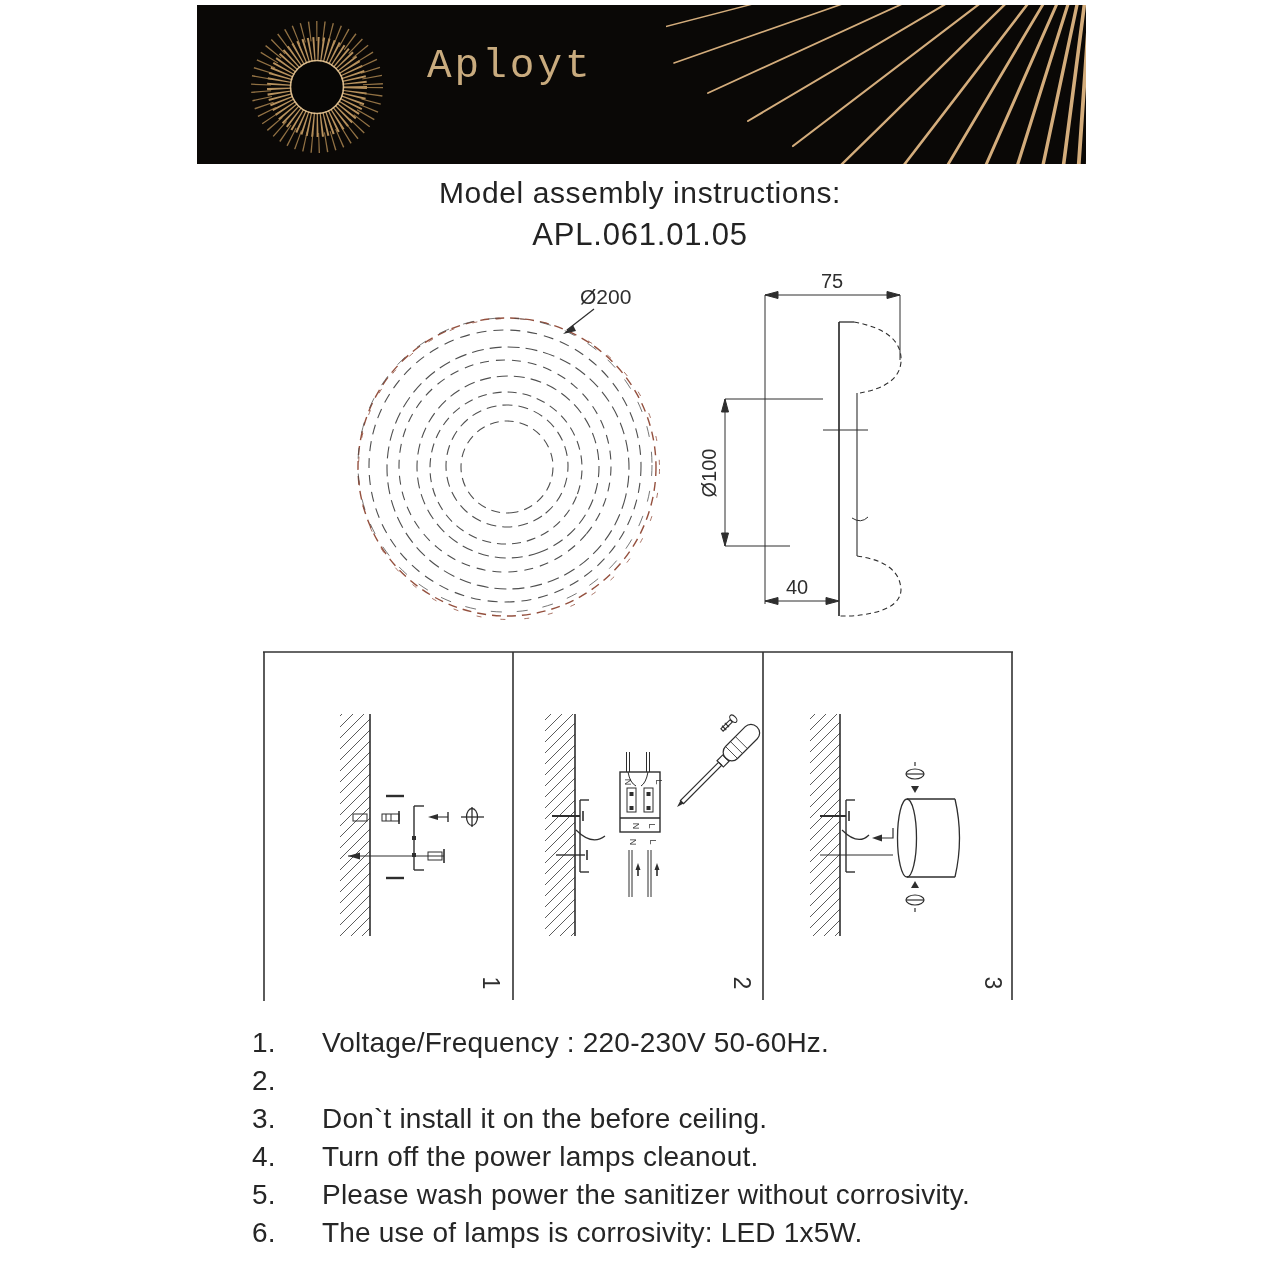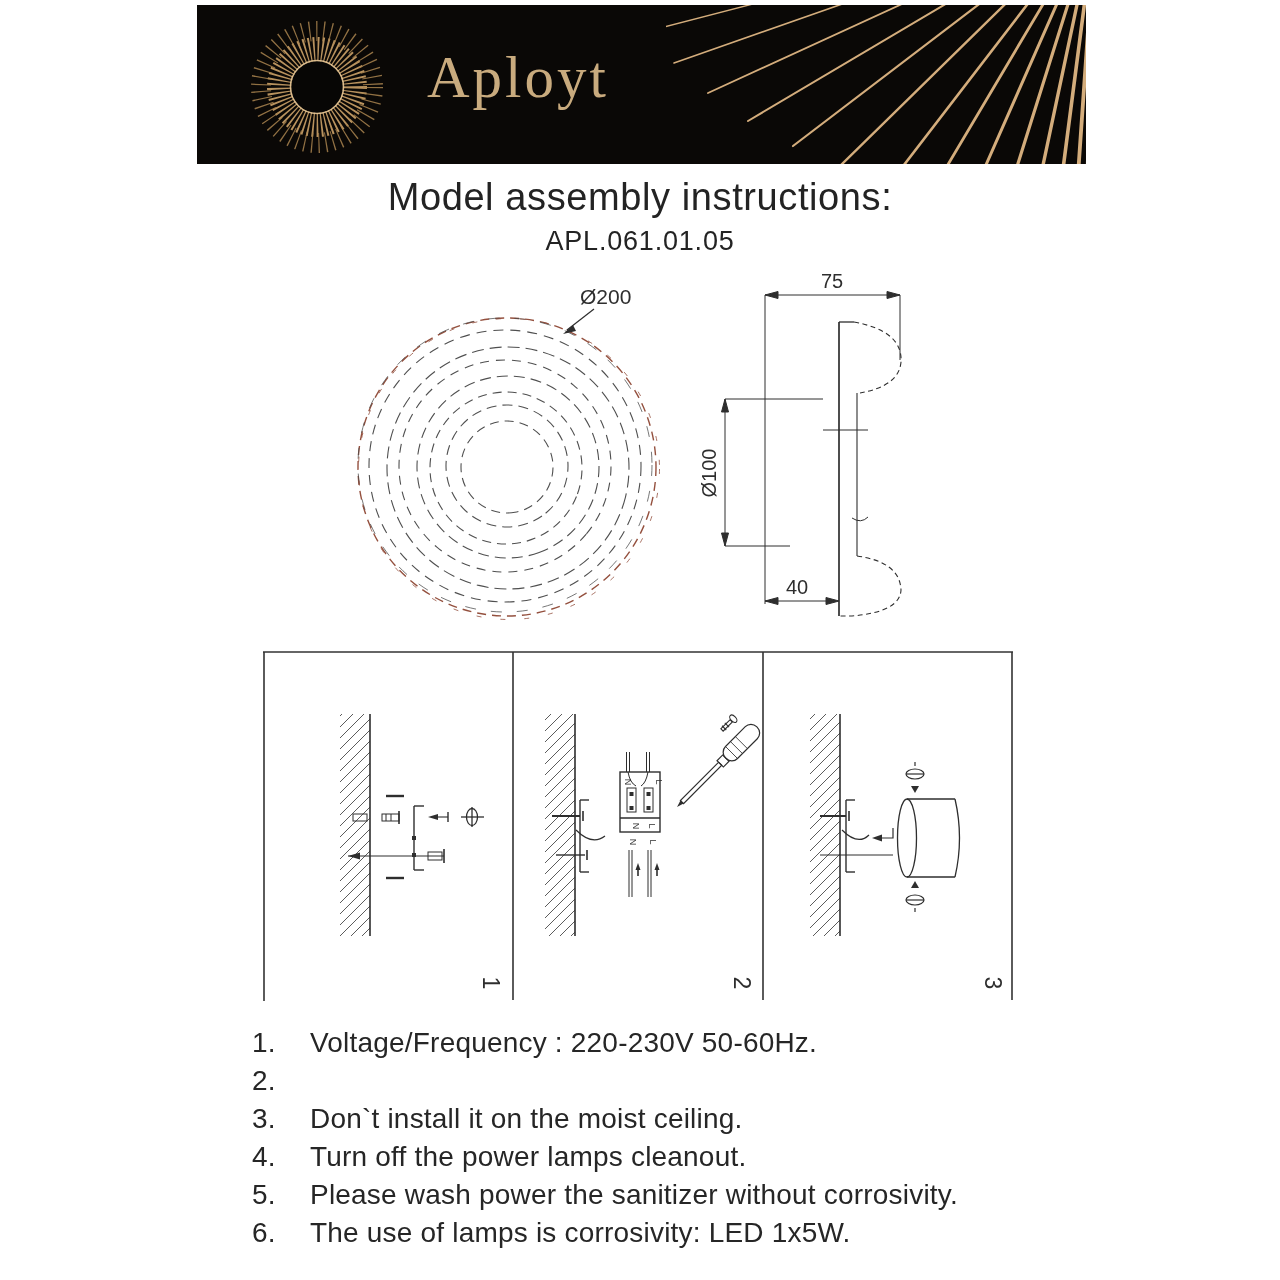--- a/index.html
+++ b/index.html
@@ -1,36 +1,36 @@
 <!DOCTYPE html>
 <html><head>
 <meta charset="utf-8">
 <style>
   html,body{margin:0;padding:0;background:#ffffff;}
   #sheet{position:relative;width:1280px;height:1280px;background:#ffffff;overflow:hidden;
          font-family:"Liberation Sans",sans-serif;}
   
   .banner{position:absolute;left:197px;top:5px;width:889px;height:159px;background:#0a0806;overflow:hidden;}
-  .brand{position:absolute;left:230px;top:38px;font-family:Liberation Serif, serif;
-         font-size:59px;font-weight:400;color:#c9ab7e;letter-spacing:3px;}
+  .brand{position:absolute;left:230px;top:38px;font-family:Liberation Mono, monospace;
+         font-size:41px;font-weight:400;color:#c9ab7e;letter-spacing:3px;}
   .logo-svg{position:absolute;left:40px;top:2px;}
   .rays-svg{position:absolute;right:0;top:0;}
   
   .title-block{position:absolute;left:0;top:176px;width:1280px;text-align:center;color:#232323;}
-  .title-line1{font-size:38px;letter-spacing:0.6px;}
-  .title-line2{font-size:27px;letter-spacing:0.8px;margin-top:7px;}
+  .title-line1{font-size:30px;letter-spacing:0.6px;}
+  .title-line2{font-size:31px;letter-spacing:0.8px;margin-top:7px;}
   
   .topview-svg{position:absolute;left:350px;top:280px;}
   .sideview-svg{position:absolute;left:690px;top:255px;}
   .panels-svg{position:absolute;left:263px;top:650px;}
   
   .instructions{position:absolute;left:252px;top:1027px;width:840px;color:#262626;}
   .instr-row{display:flex;align-items:baseline;height:38px;font-size:28px;letter-spacing:0.2px;}
   .instr-num{width:46px;text-align:left;flex:none;}
-  .instr-text{margin-left:12px;white-space:nowrap;}
+  .instr-text{margin-left:24px;white-space:nowrap;}
   svg text{font-family:"Liberation Sans",sans-serif;fill:#2e2e2e;}
 </style>
 </head>
 <body>
 
 <div id="sheet">
 
   <div class="banner">
     <svg class="logo-svg" width="160" height="160" viewBox="0 0 160 160">
       <circle cx="80" cy="80" r="36" fill="none" stroke="#c29a63" stroke-width="28" stroke-dasharray="1.5 2.45" opacity="0.95"></circle>
@@ -299,21 +299,21 @@
   <div class="instructions">
     <div class="instr-row">
       <span class="instr-num">1.</span>
       <span class="instr-text">Voltage/Frequency : 220-230V 50-60Hz.</span>
     </div>
     <div class="instr-row">
       <span class="instr-num">2.</span>
     </div>
     <div class="instr-row">
       <span class="instr-num">3.</span>
-      <span class="instr-text">Don`t install it on the moist ceiling.</span>
+      <span class="instr-text">Don`t install it on the before ceiling.</span>
     </div>
     <div class="instr-row">
       <span class="instr-num">4.</span>
       <span class="instr-text">Turn off the power lamps cleanout.</span>
     </div>
     <div class="instr-row">
       <span class="instr-num">5.</span>
       <span class="instr-text">Please wash power the sanitizer without corrosivity.</span>
     </div>
     <div class="instr-row">

